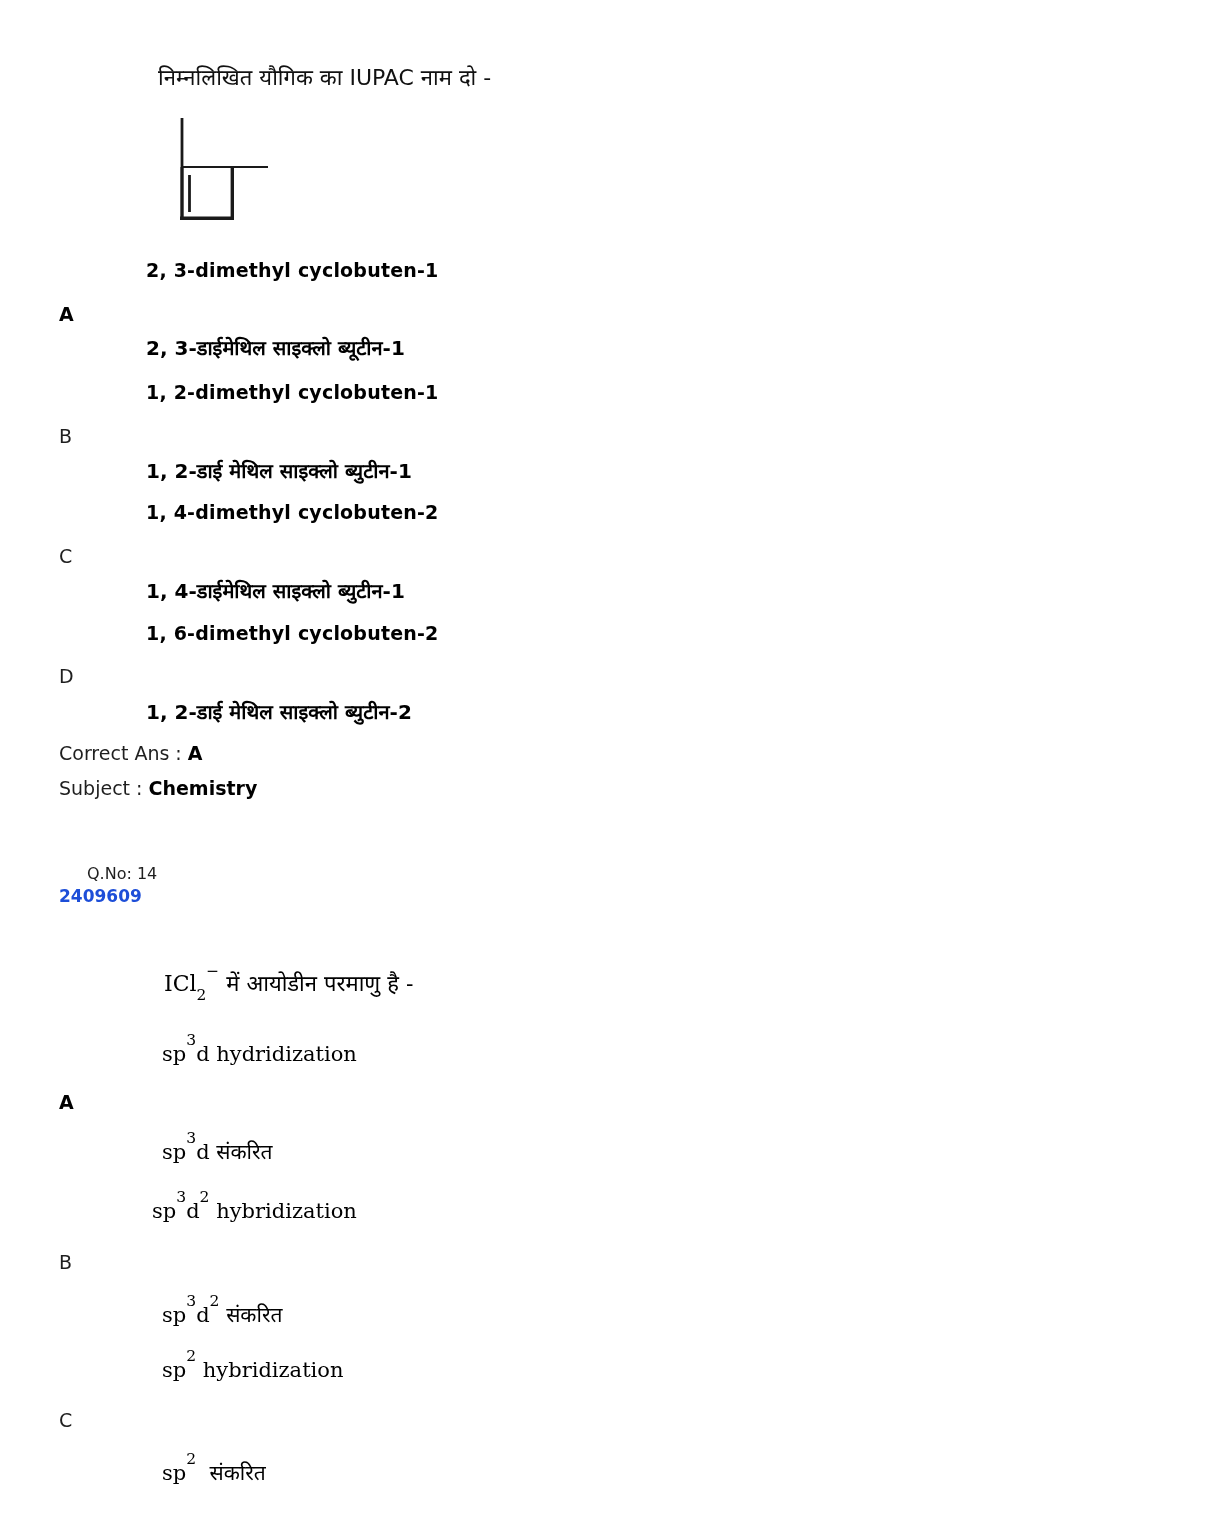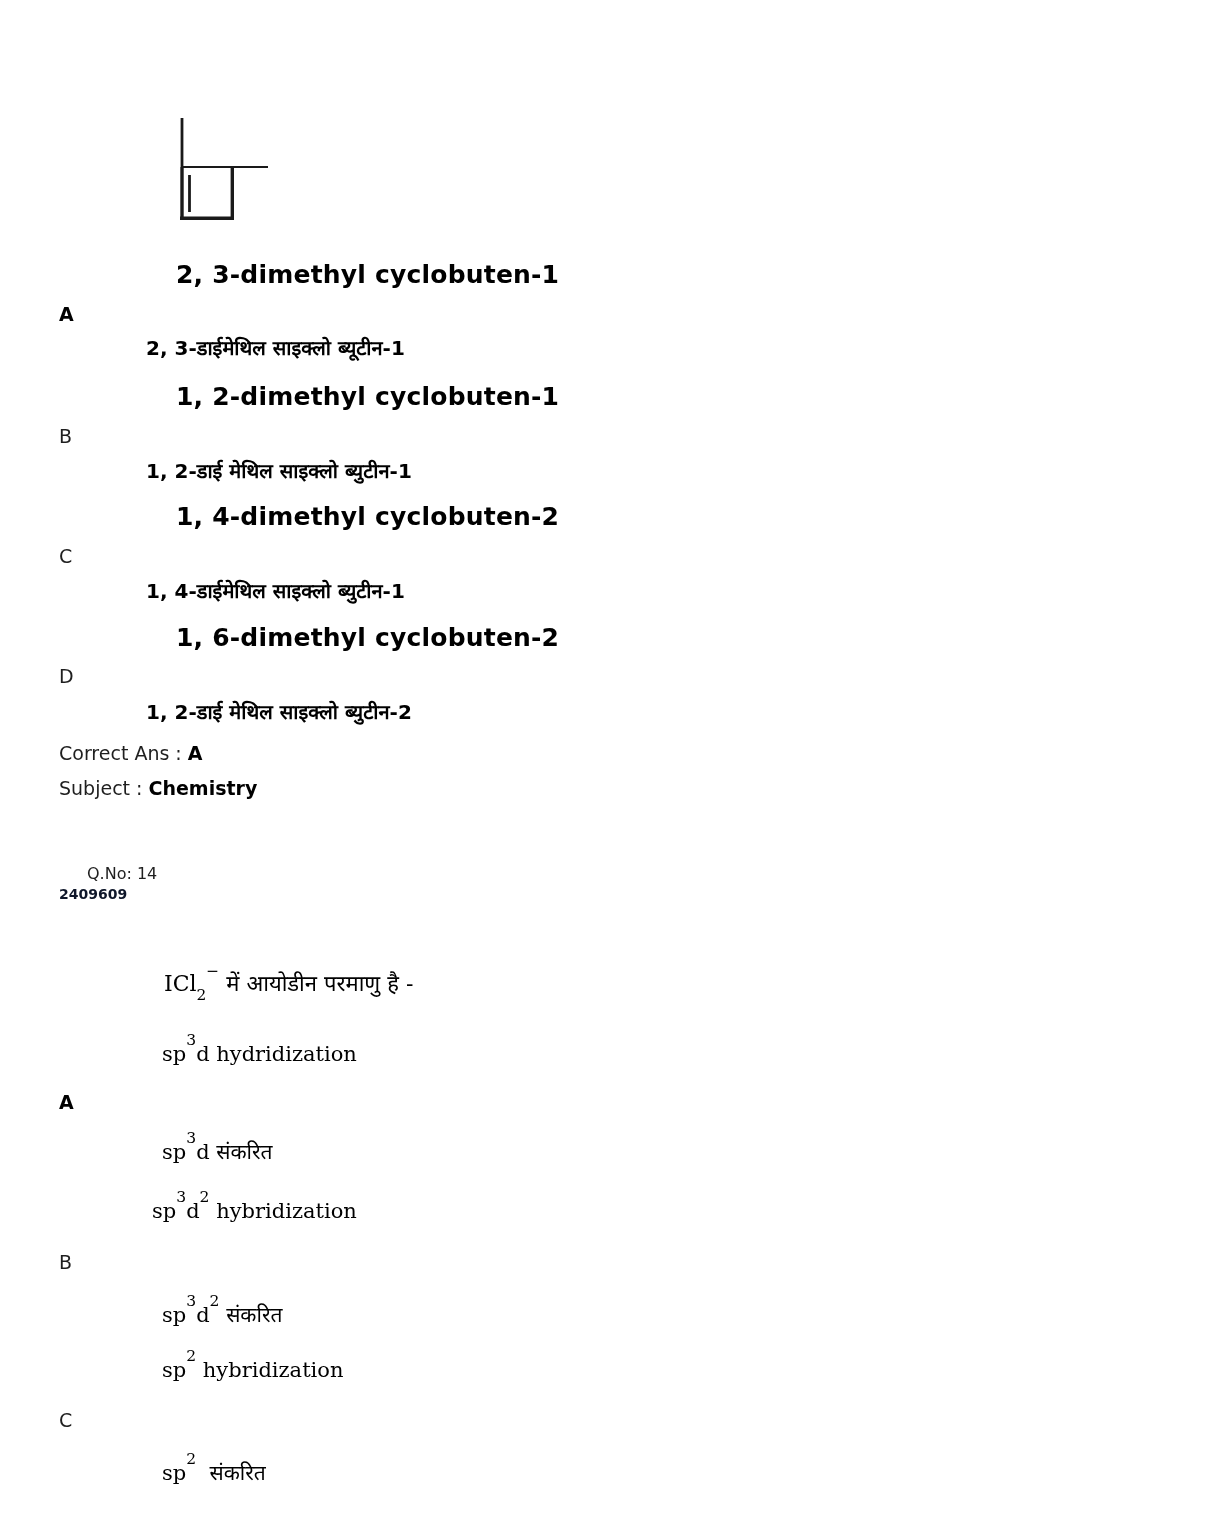--- a/index.html
+++ b/index.html
@@ -6,43 +6,44 @@
   #page {
     position:relative; width:1216px; height:1539px;
     background:#ffffff; overflow:hidden; color:#000;
   }
   .sans  { font-family:"DejaVu Sans","Liberation Sans",sans-serif; }
   .serif { font-family:"DejaVu Serif","Liberation Serif",serif; }
   .line  { position:absolute; white-space:pre; line-height:1.25; color:#000; }
 
   
   .q-hi       { font-size:22px; color:#111; }
-  .opt-en     { font-size:25px; font-weight:bold; letter-spacing:0.2px;margin-left:30px; }
+  .opt-en     { font-size:19px; font-weight:bold; letter-spacing:0.2px; }
   .opt-hi     { font-size:20px; font-weight:bold; }
   .optlabel   { font-size:19px; color:#1f1f1f; }
   .optlabel.correct { font-weight:bold; color:#000; }
   .meta       { font-size:19px; color:#1f1f1f; }
   .meta b     { color:#000; }
 
   
   .qno  { font-size:16px; color:#1f1f1f; }
-  .qid  { font-size:14px; font-weight:bold; color:#0f172a; }
+  .qid  { font-size:17px; font-weight:bold; color:#1d4ed8; }
   .serifline { font-size:22px; }
   .serifline sub { font-size:0.70em; position:relative; top:0.22em; }
   .serifline sup { font-size:0.70em; position:relative; top:-0.45em; }
   .spopt { font-size:21px; }
   .spopt sup { font-size:0.74em; position:relative; top:-0.5em; }
 
   svg .bond { stroke:#1a1a1a; fill:none; }
 </style>
 </head>
 <body>
 
 <div id="page">
 
+  <div class="line sans q-hi" style="left:158px; top:64px;">निम्नलिखित यौगिक का IUPAC नाम दो -</div>
 
   <svg style="position:absolute; left:175px; top:112px;" width="100" height="115" viewBox="0 0 100 115">
     <line class="bond" x1="7" y1="6" x2="7" y2="55" stroke-width="2.8"></line>
     <line class="bond" x1="6" y1="55" x2="93" y2="55" stroke-width="2.2"></line>
     <line class="bond" x1="7" y1="55" x2="7" y2="108" stroke-width="3.4"></line>
     <line class="bond" x1="5" y1="106.3" x2="59" y2="106.3" stroke-width="3.4"></line>
     <line class="bond" x1="57.3" y1="55" x2="57.3" y2="108" stroke-width="3.4"></line>
     <line class="bond" x1="14.5" y1="63" x2="14.5" y2="100" stroke-width="2.8"></line>
   </svg>
 

